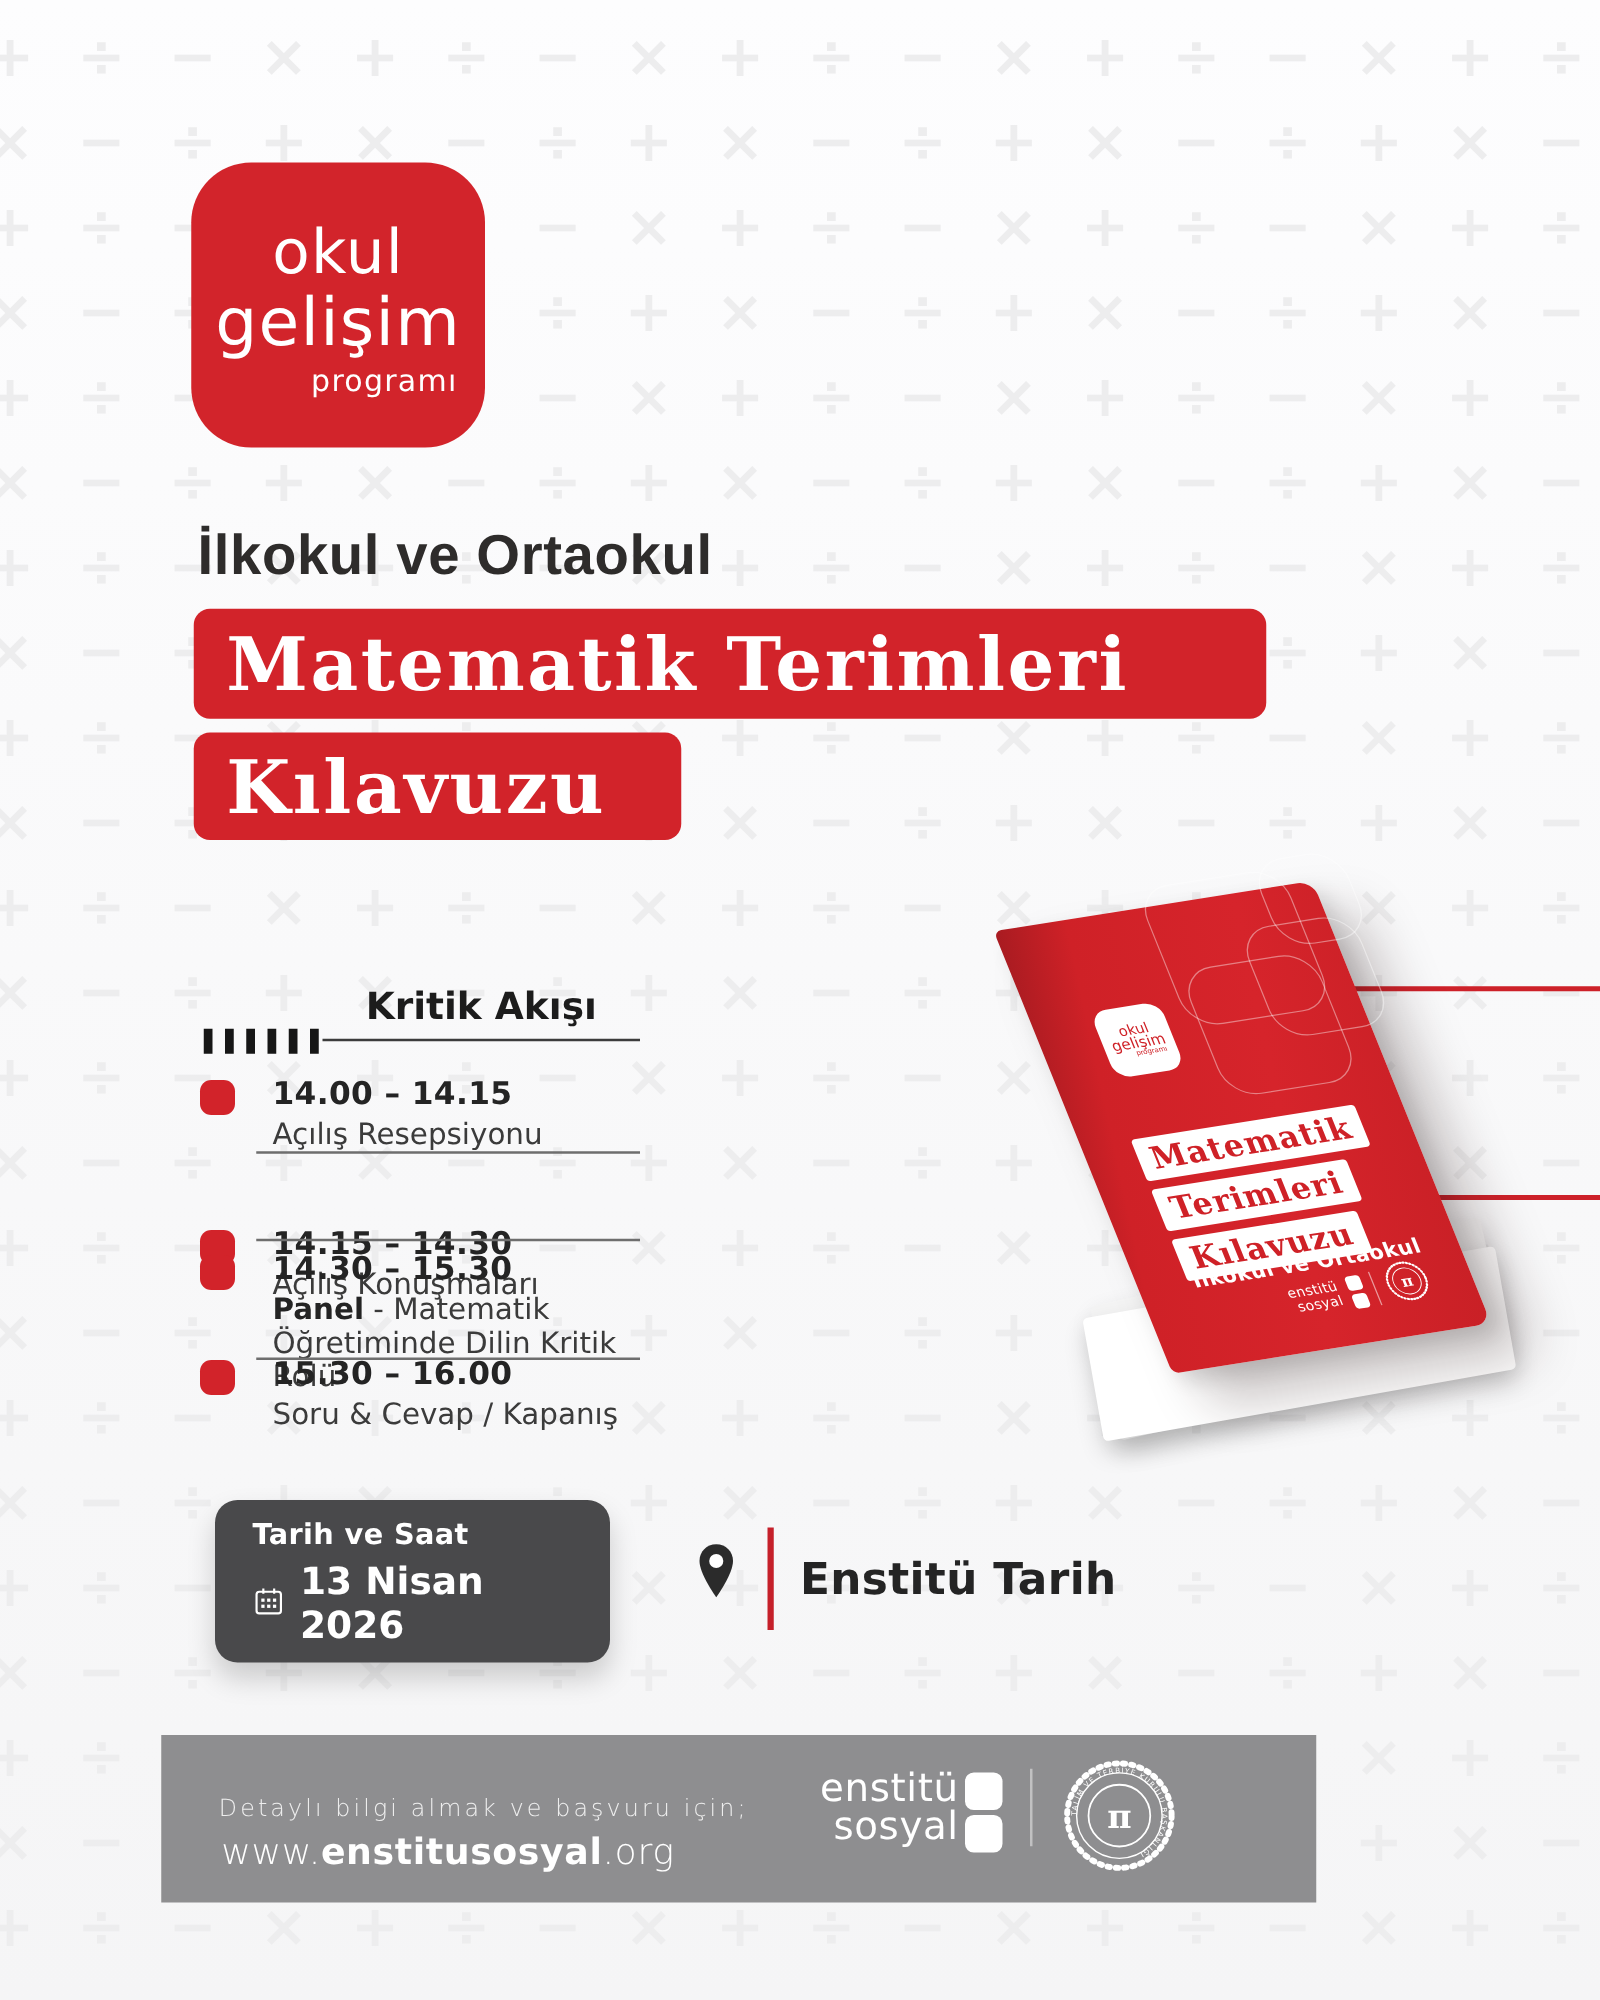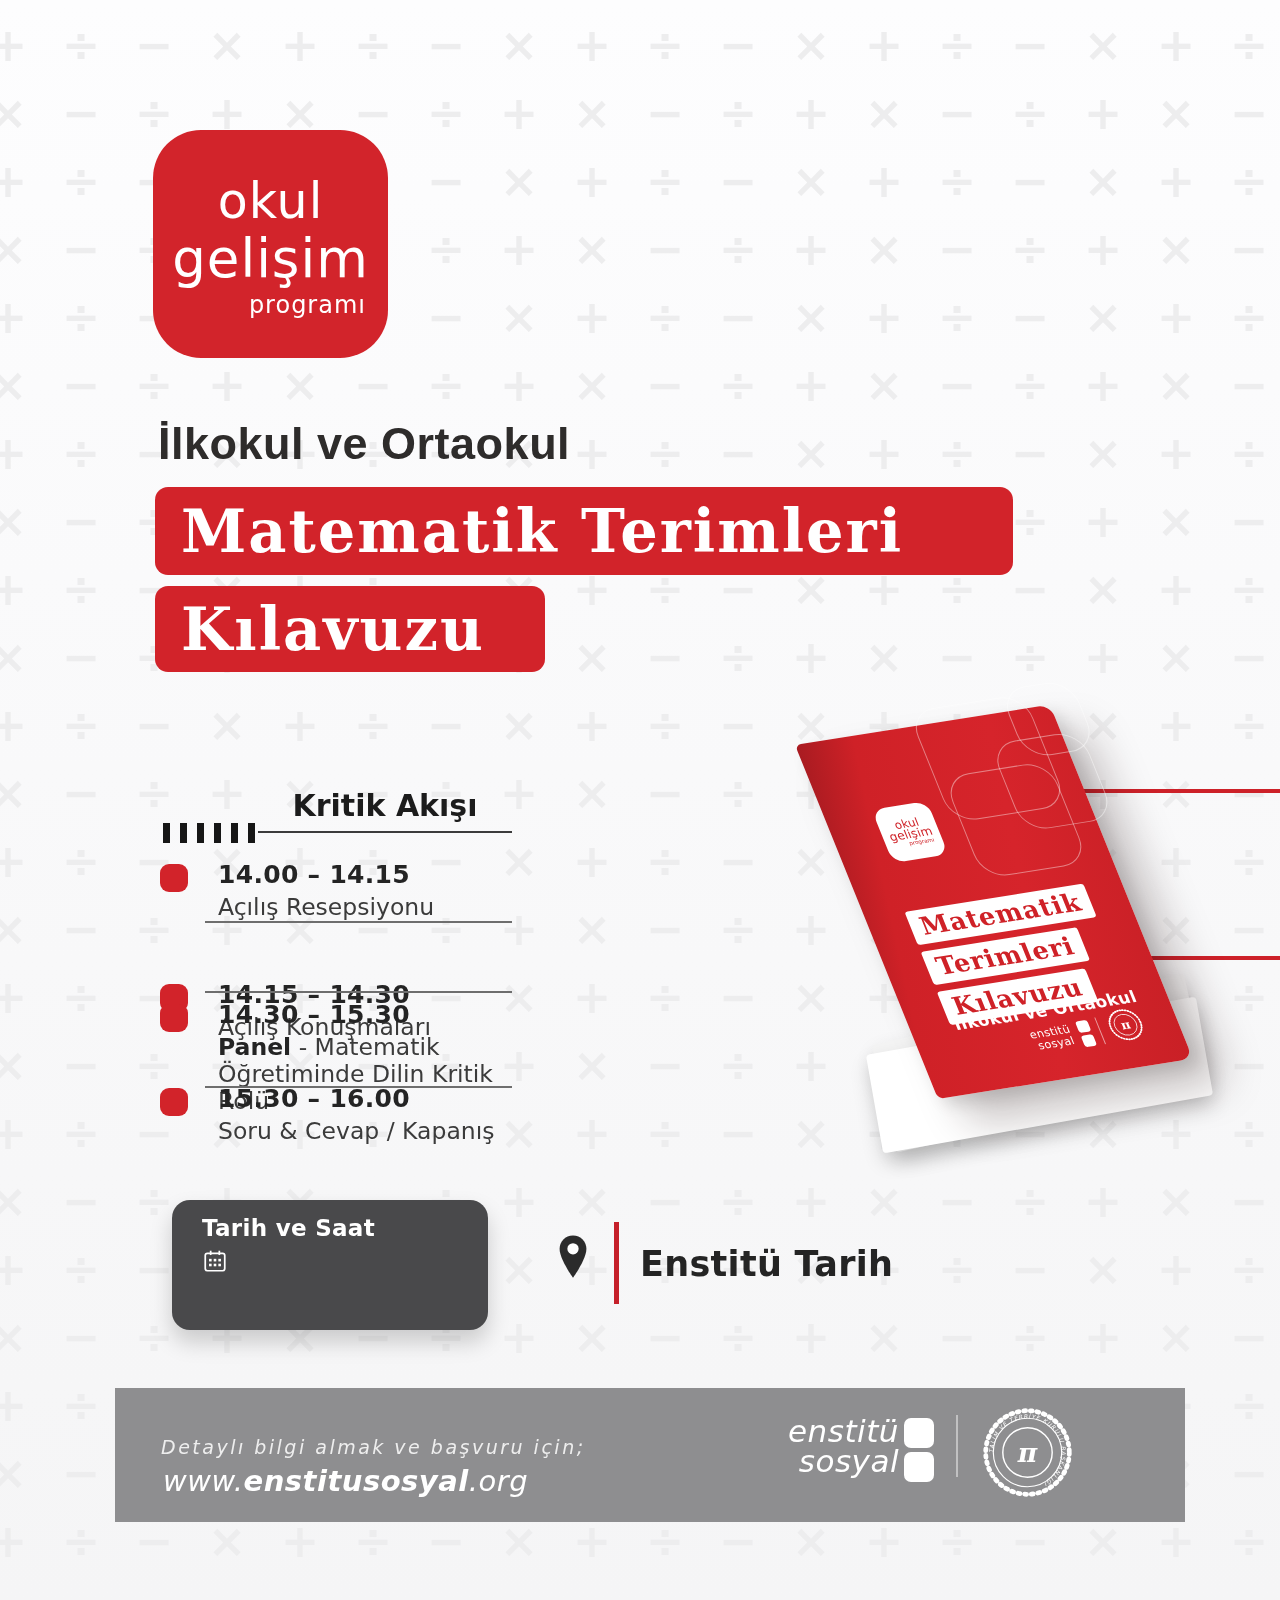--- a/index.html
+++ b/index.html
@@ -81,21 +81,21 @@
   .c-chips{position:absolute;left:40px;top:182px;}
   .c-chips .chip{display:table;background:#fff;color:#cf2127;font-family:"DejaVu Serif",serif;font-weight:700;
     font-size:25px;letter-spacing:1px;padding:3px 10px;border-radius:3px;margin-bottom:7px;}
   .c-sub{position:absolute;left:44px;top:292px;color:#fff;font-size:16.5px;font-weight:700;letter-spacing:.4px;}
   .c-brand{position:absolute;left:112px;bottom:22px;display:flex;align-items:center;gap:8px;}
   .c-brand .bt{color:#fff;font-size:11px;text-align:right;line-height:1.08;letter-spacing:.3px;}
   .c-brand .sqs{display:flex;flex-direction:column;gap:3px;}
   .c-brand .sqs i{display:block;width:12px;height:12px;background:#fff;border-radius:3px;}
   .c-brand .dv{width:1px;height:28px;background:rgba(255,255,255,.55);}
   
-  .footer{position:absolute;left:115px;top:1388px;width:1070px;height:134px;background:#8e8e90;z-index:2;font-style:italic;}
+  .footer{position:absolute;left:129px;top:1388px;width:924px;height:134px;background:#8e8e90;z-index:2;}
   .f-info{position:absolute;left:46px;top:48px;color:#eeeeee;font-size:19px;font-weight:300;letter-spacing:2.5px;}
   .f-url{position:absolute;left:48px;top:76px;color:#fff;font-size:29px;font-weight:300;letter-spacing:.5px;}
   .f-url b{font-weight:700;}
   .f-brand{position:absolute;right:286px;top:28px;text-align:right;color:#fff;font-size:31px;line-height:.98;letter-spacing:.5px;}
   .f-sqs{position:absolute;right:251px;top:30px;display:flex;flex-direction:column;gap:4px;}
   .f-sqs i{display:block;width:30px;height:30px;background:#fff;border-radius:7px;}
   .f-dv{position:absolute;right:227px;top:27px;width:2px;height:62px;background:rgba(255,255,255,.45);}
   .f-emblem{position:absolute;right:110px;top:17px;}
 </style>
 </head>
@@ -591,20 +591,21 @@
             <line x1="8" y1="2.5" x2="8" y2="6.5"></line>
             <line x1="16" y1="2.5" x2="16" y2="6.5"></line>
           <rect x="6.5" y="10" width="2.4" height="2.4" fill="#fff" stroke="none"></rect>
             <rect x="10.8" y="10" width="2.4" height="2.4" fill="#fff" stroke="none"></rect>
             <rect x="15.1" y="10" width="2.4" height="2.4" fill="#fff" stroke="none"></rect>
           <rect x="6.5" y="14.5" width="2.4" height="2.4" fill="#fff" stroke="none"></rect>
             <rect x="10.8" y="14.5" width="2.4" height="2.4" fill="#fff" stroke="none"></rect>
             <rect x="15.1" y="14.5" width="2.4" height="2.4" fill="#fff" stroke="none"></rect>
         </svg>
       </span>
+      <span class="val">13 Nisan 2026</span>
     </div>
   </div>
 
   <span class="loc-pin">
     <svg width="34" height="48" viewBox="0 0 24 34">
       <path d="M12 1C6.5 1 2.5 5.2 2.5 10.5 C2.5 18 12 31 12 31 S21.5 18 21.5 10.5 C21.5 5.2 17.5 1 12 1z" fill="#2b2b2b"></path>
       <circle cx="12" cy="10.5" r="4" fill="#fff"></circle>
     </svg>
   </span>
   <div class="loc-bar"></div>

